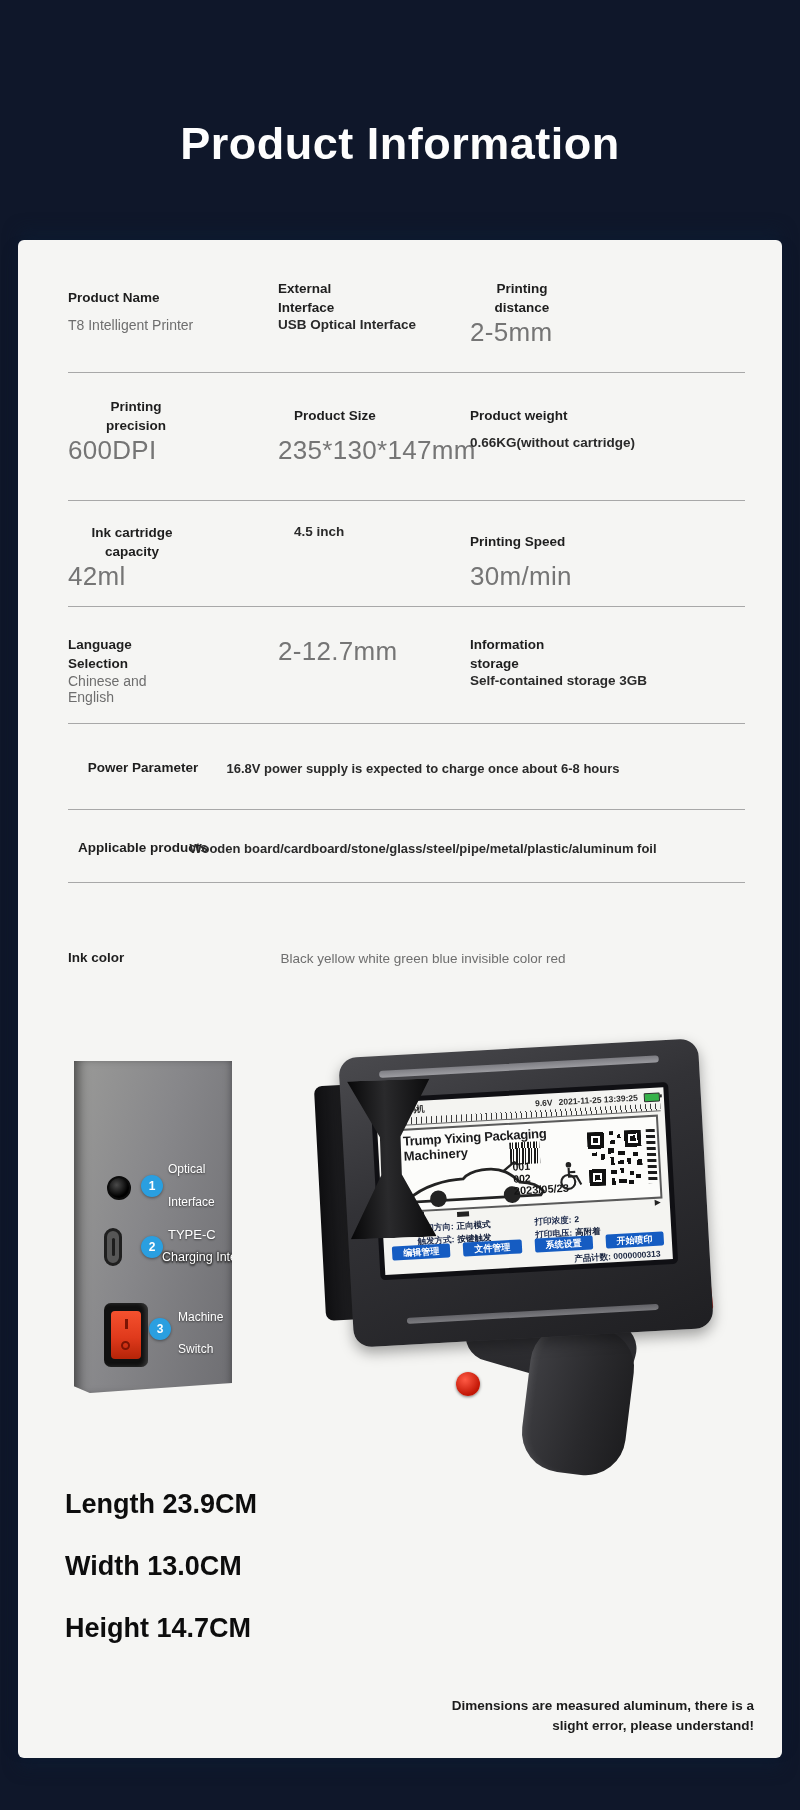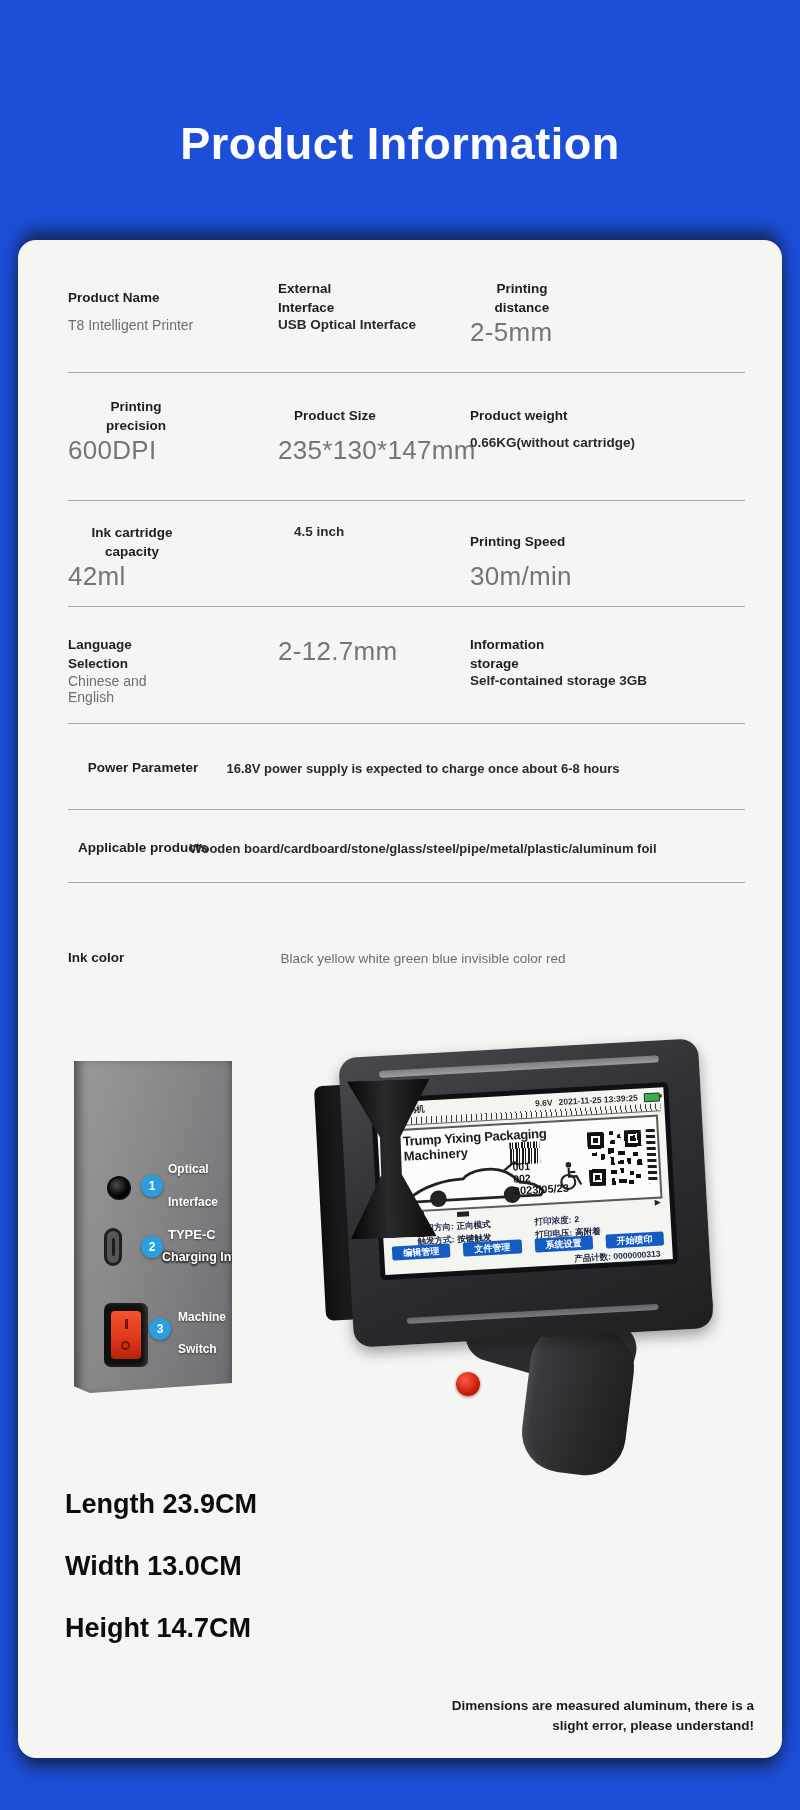--- a/index.html
+++ b/index.html
@@ -1,21 +1,21 @@
 <!DOCTYPE html>
 <html><head>
 <meta charset="utf-8">
 <style>
   html,body{margin:0;padding:0;background:#5e7d9e;}
-  .stage{position:relative;width:800px;height:1810px;background:#1d4ed8;overflow:hidden;
+  .stage{position:relative;width:800px;height:1810px;background:#0f172a;overflow:hidden;
          font-family:"Liberation Sans",sans-serif;}
   .title{position:absolute;top:88px;left:0;width:100%;text-align:center;color:#fdfdfd;
          font-size:45px;font-weight:700;letter-spacing:.5px;}
   .card{position:absolute;left:18px;top:240px;width:764px;height:1518px;background:#f5f5f3;
-        border-radius:18px;box-shadow:0 -11px 16px -2px rgba(13,28,50,.75),0 11px 16px -2px rgba(13,28,50,.75);}
+        border-radius:6px;box-shadow:0 -11px 16px -2px rgba(13,28,50,.75),0 11px 16px -2px rgba(13,28,50,.75);}
   
   .srow{position:absolute;left:0;right:0;display:grid;grid-template-columns:210px 192px auto;
         padding:0 30px 0 50px;}
   .lbl{font-weight:700;font-size:13.5px;line-height:1.35;color:#1e1e1e;min-height:37px;
        display:flex;align-items:center;}
   .lbl.cc{justify-content:flex-start;}
   .lbl.cc span{text-align:center;}
   .w70 span{width:76px;} .w90 span{width:92px;} .w110 span{width:112px;} .w130 span{width:132px;}
   .val{}
   .big{font-size:26px;color:#757575;font-weight:400;letter-spacing:.3px;}
@@ -32,21 +32,21 @@
   
   .panel{position:absolute;left:56px;top:821px;width:158px;height:332px;
          background:linear-gradient(105deg,#9a9a98 0%,#87878a 45%,#6e6e72 100%);
          clip-path:polygon(0 0,100% 0,100% 97%,10% 100%,0 98%);
          box-shadow:inset 10px 0 12px -6px rgba(0,0,0,.55),inset -5px 0 9px -5px rgba(0,0,0,.4);}
   .jack{position:absolute;left:33px;top:115px;width:24px;height:24px;border-radius:50%;
         background:radial-gradient(circle at 38% 35%,#4a4a4a,#000 65%);border:2px solid #0c0c0c;box-sizing:border-box;}
   .dot{position:absolute;width:22px;height:22px;border-radius:50%;background:#2a9fe0;color:#fff;
        font-size:12px;font-weight:700;display:flex;align-items:center;justify-content:center;
        box-shadow:0 1px 3px rgba(0,0,0,.4);}
-  .ptx{position:absolute;color:#fff;font-weight:700;font-size:12px;white-space:nowrap;
+  .ptx{position:absolute;color:#fff;font-weight:400;font-size:12px;white-space:nowrap;
        text-shadow:0 1px 2px rgba(0,0,0,.55);}
   .outl{text-shadow:-1px 0 2px #333,1px 0 2px #333,0 -1px 2px #333,0 1.5px 2px #222;}
   .typec{position:absolute;left:30px;top:167px;width:18px;height:38px;border:3px solid #1f1f1f;
          border-radius:10px;background:#565656;box-sizing:border-box;}
   .typec:after{content:"";position:absolute;left:50%;top:7px;bottom:7px;width:3px;margin-left:-1.5px;
          background:#1d1d1d;border-radius:2px;}
   .bezel{position:absolute;left:30px;top:242px;width:44px;height:64px;background:#101010;
          border-radius:7px;box-shadow:inset -3px 0 4px rgba(90,90,90,.5);}
   .rocker{position:absolute;left:7px;top:8px;width:30px;height:48px;border-radius:4px;
           background:linear-gradient(180deg,#f4512e 0%,#e03a1c 55%,#b52408 100%);}

